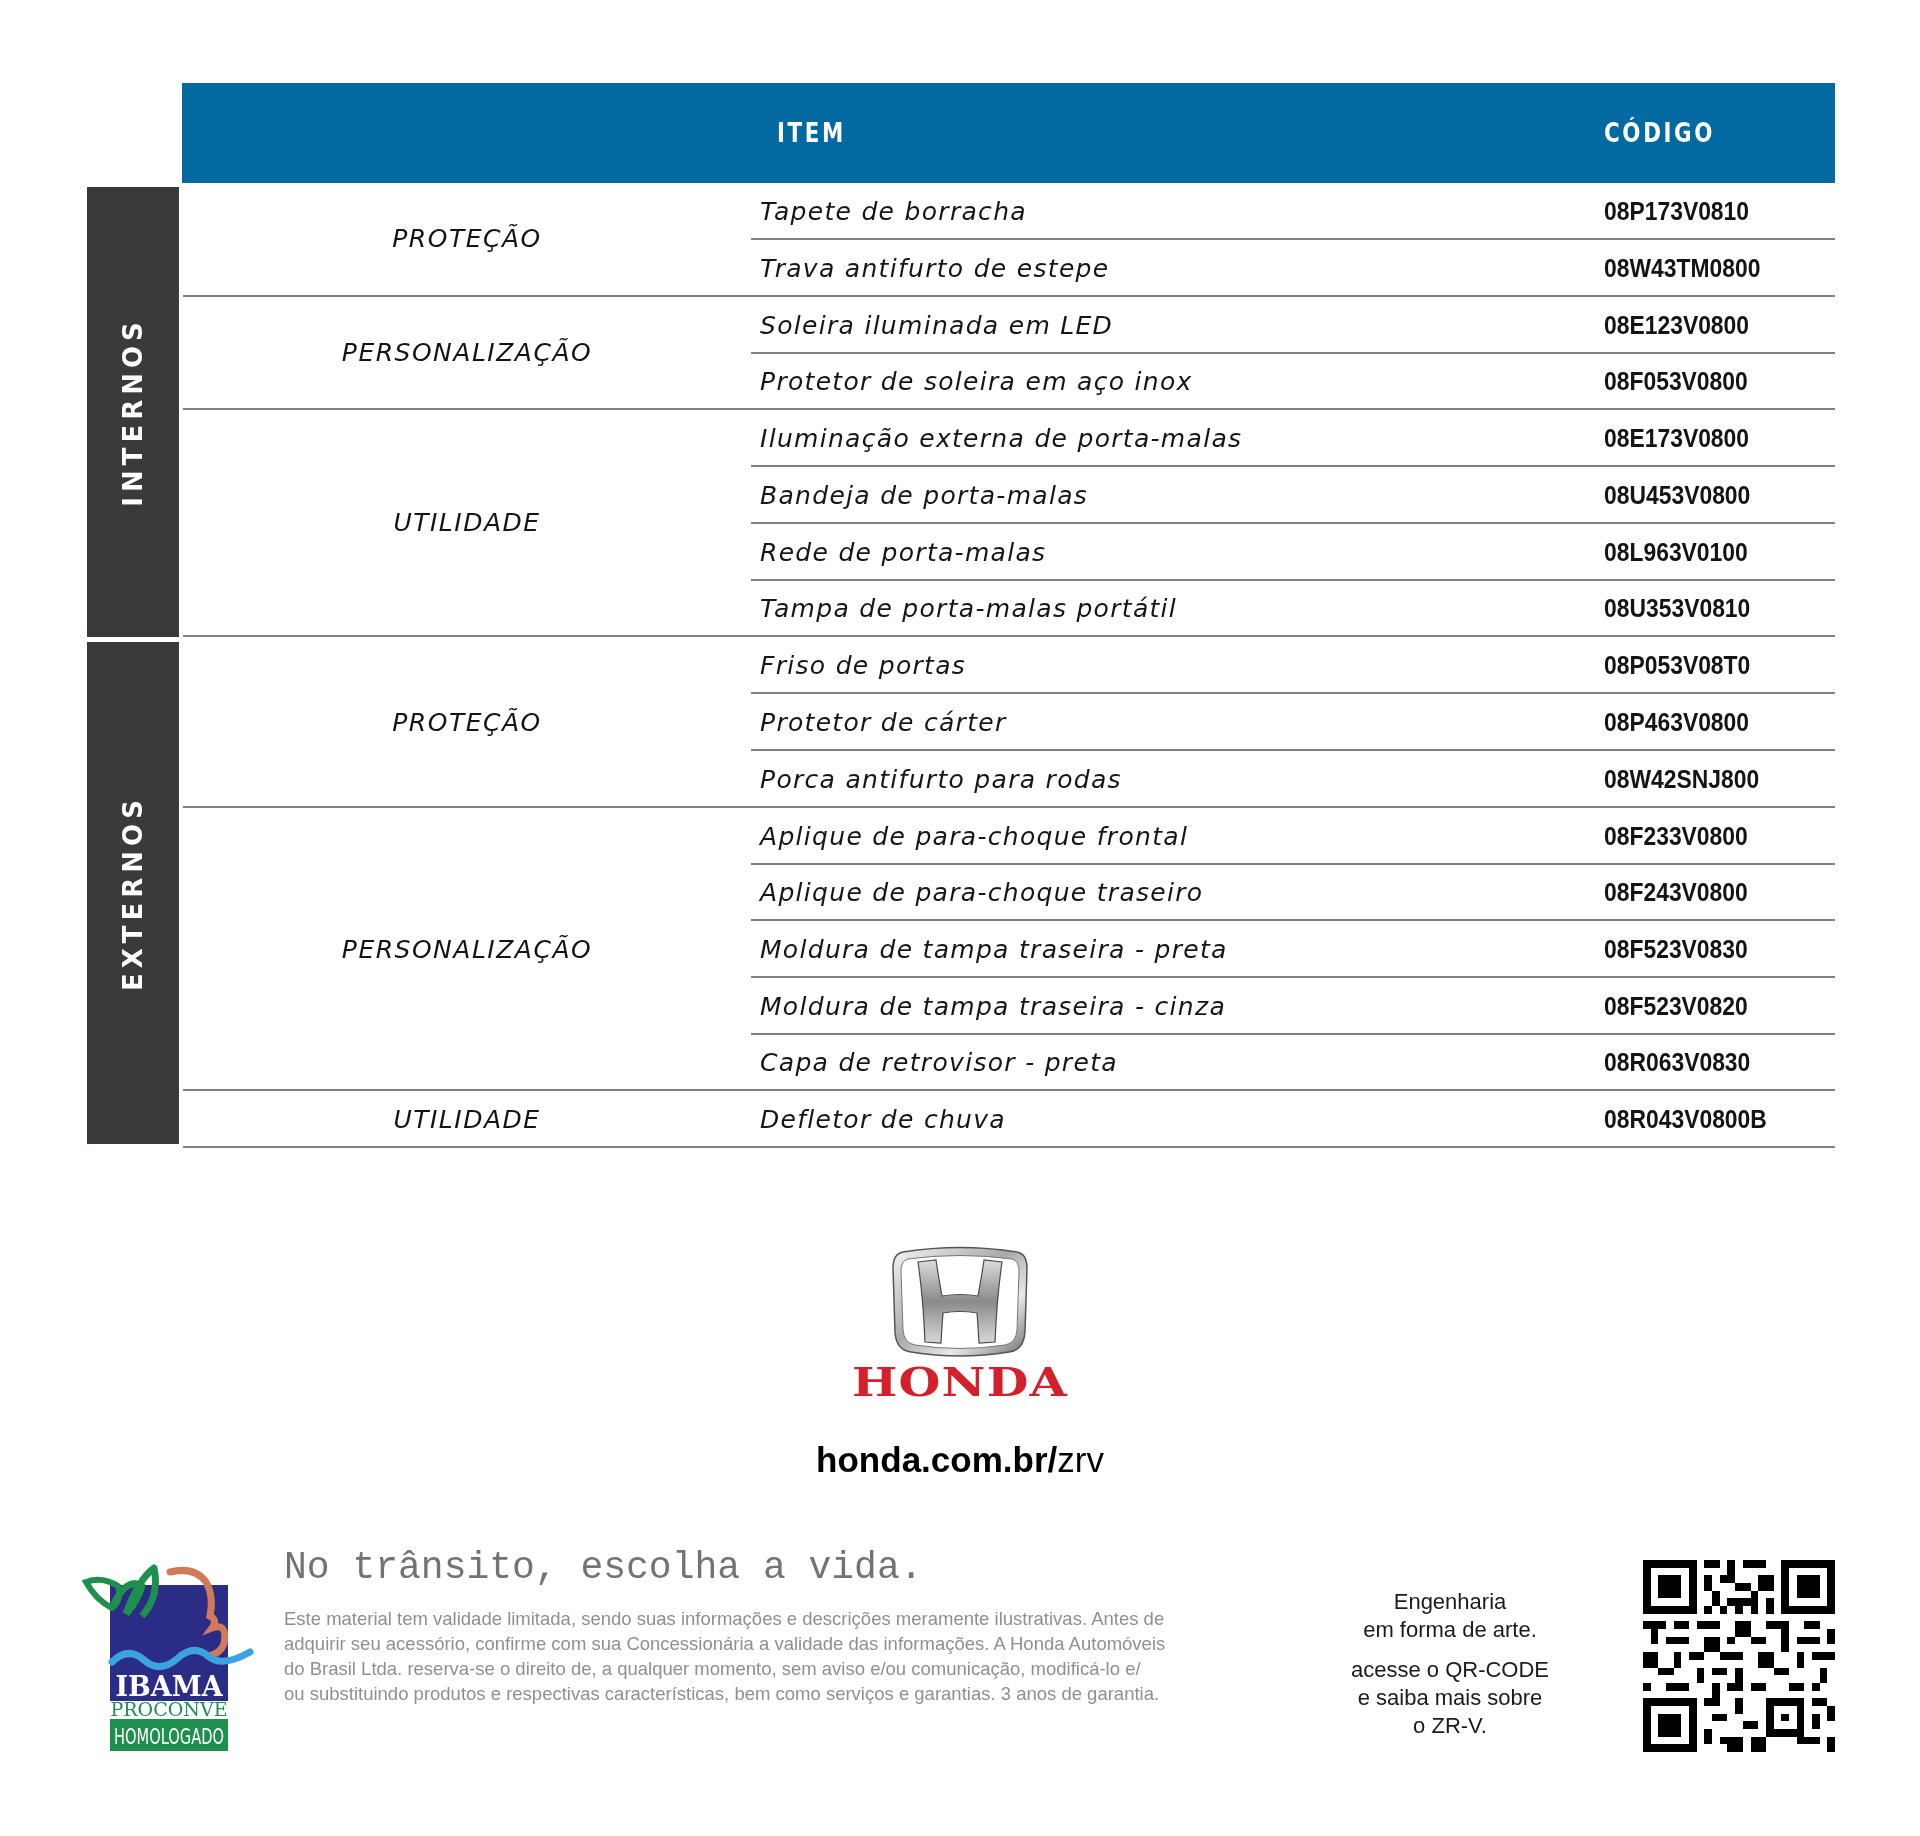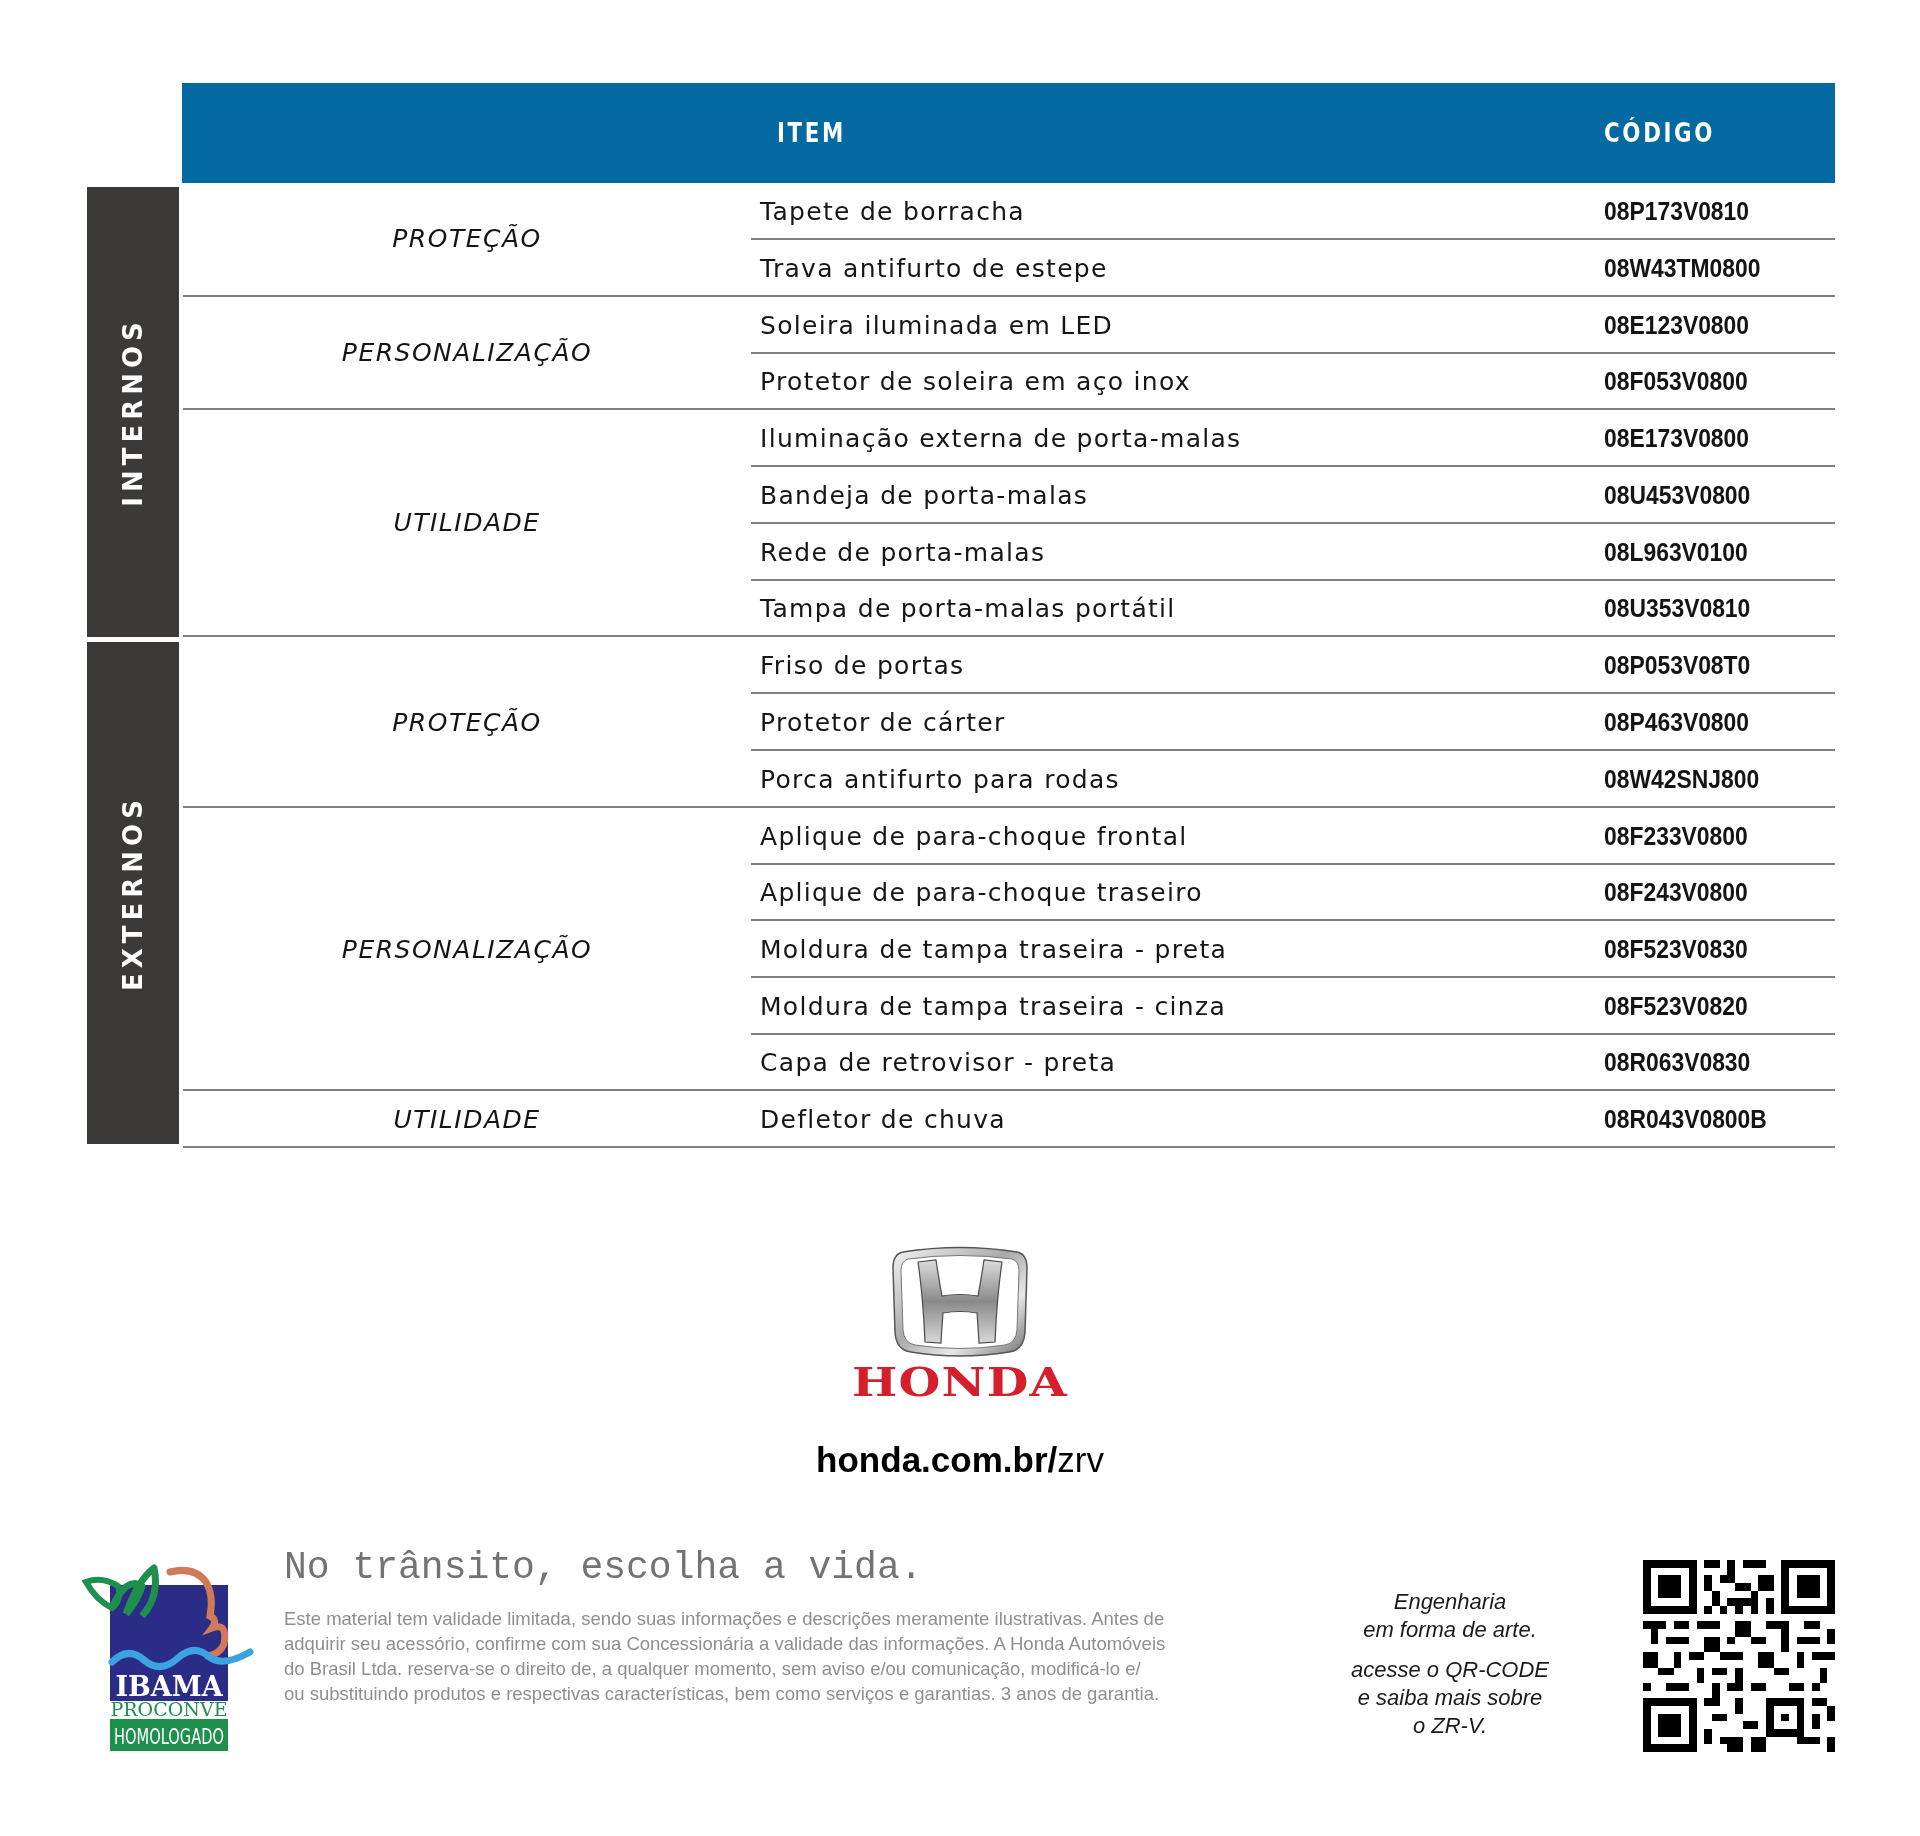--- a/index.html
+++ b/index.html
@@ -8,40 +8,40 @@
   .table-header { position:absolute; left:182px; top:83px; width:1653px; height:100px; background:#0369a1; }
   .th { position:absolute; top:0; height:100px; line-height:100px; color:#ffffff; font-family:"DejaVu Sans Condensed","DejaVu Sans", sans-serif; font-weight:bold; font-size:27px; letter-spacing:3px; transform:scaleX(0.88); transform-origin:left center; }
   .th-item { left:595px; }
   .th-code { left:1422px; }
 
   .side { position:absolute; left:87px; width:92px; background:#3b3a38; }
   .side-label { position:absolute; left:50%; top:50%; transform:translate(-50%,-50%) rotate(-90deg); color:#ffffff; font-weight:bold; font-size:26px; letter-spacing:5px; white-space:nowrap; font-family:"DejaVu Sans", sans-serif; }
 
   .row { position:absolute; left:751px; width:1084px; height:57px; border-bottom:2px solid #808080; box-sizing:border-box; }
   .row.group-end { left:183px; width:1652px; }
-  .row .item { position:absolute; left:9px; top:0; height:45px; line-height:58px; font-size:25px; letter-spacing:1.3px; color:#161616; white-space:nowrap; }
+  .row .item { position:absolute; left:9px; top:0; height:45px; line-height:58px; font-style:italic; font-size:25px; letter-spacing:1.3px; color:#161616; white-space:nowrap; }
   .row.group-end .item { left:577px; }
   .row .code { position:absolute; left:853px; top:0; height:55px; line-height:56px; font-family:"Liberation Sans", sans-serif; font-weight:bold; font-size:26px; color:#141414; transform:scaleX(0.88); transform-origin:left center; white-space:nowrap; }
   .row.group-end .code { left:1421px; }
 
   .category { position:absolute; left:183px; width:568px; text-align:center; font-style:italic; font-size:25px; letter-spacing:1.5px; color:#141414; }
 
   .honda-emblem { position:absolute; left:891px; top:1246px; width:138px; height:112px; }
   .honda-word { position:absolute; left:836px; top:1362px; width:248px; height:40px; text-align:center; font-family:"DejaVu Serif", serif; font-weight:bold; font-size:40px; line-height:40px; color:#d4202c; letter-spacing:1px; transform:scaleX(1.2); transform-origin:center; }
   .honda-url { position:absolute; left:760px; top:1440px; width:400px; text-align:center; font-size:33px; line-height:40px; color:#000000; white-space:nowrap; }
   .honda-url .bold { font-weight:bold; font-family:"Liberation Sans", sans-serif; font-size:35px; }
   .honda-url .light { font-family:"Liberation Sans", sans-serif; font-size:35px; font-weight:normal; }
 
   .ibama { position:absolute; left:82px; top:1556px; width:176px; height:200px; }
 
   .slogan { position:absolute; left:284px; top:1546px; font-family:Liberation Mono, monospace; font-size:38px; color:#737373; white-space:nowrap; }
   .disclaimer { position:absolute; left:284px; top:1606px; width:960px; font-family:"Liberation Sans", sans-serif; font-size:18.5px; line-height:25px; color:#8f8f8f; }
   .disclaimer div { white-space:nowrap; }
 
-  .tagline { position:absolute; left:1330px; top:1588px; width:240px; text-align:center; font-family:"Liberation Sans", sans-serif; font-style:italic; color:#1b1b1b; }
+  .tagline { position:absolute; left:1330px; top:1588px; width:240px; text-align:center; font-family:"Liberation Sans", sans-serif; color:#1b1b1b; }
   .tagline .l1 { font-size:22px; line-height:28px; }
   .tagline .l2 { font-size:22px; line-height:28px; font-weight:normal; }
   .tagline .cta { margin-top:12px; font-size:22px; line-height:28px; }
 
   .qr { position:absolute; left:1643px; top:1560px; width:192px; height:192px; }
 </style>
 </head>
 <body>
 
 <div class="table-header">

